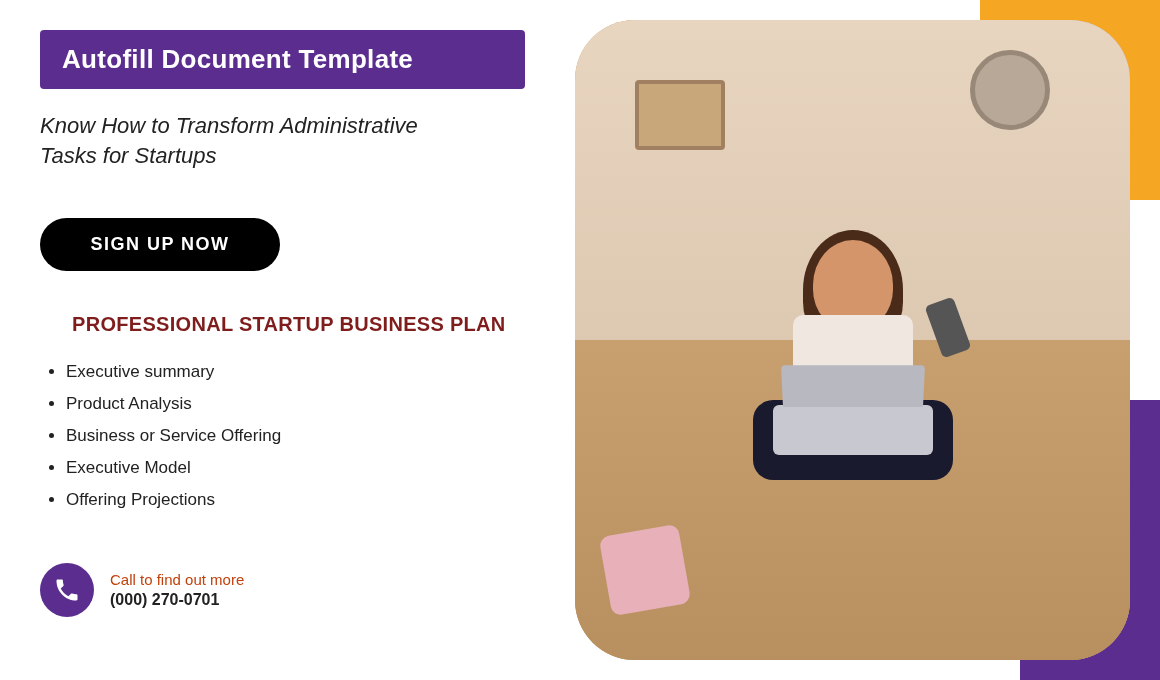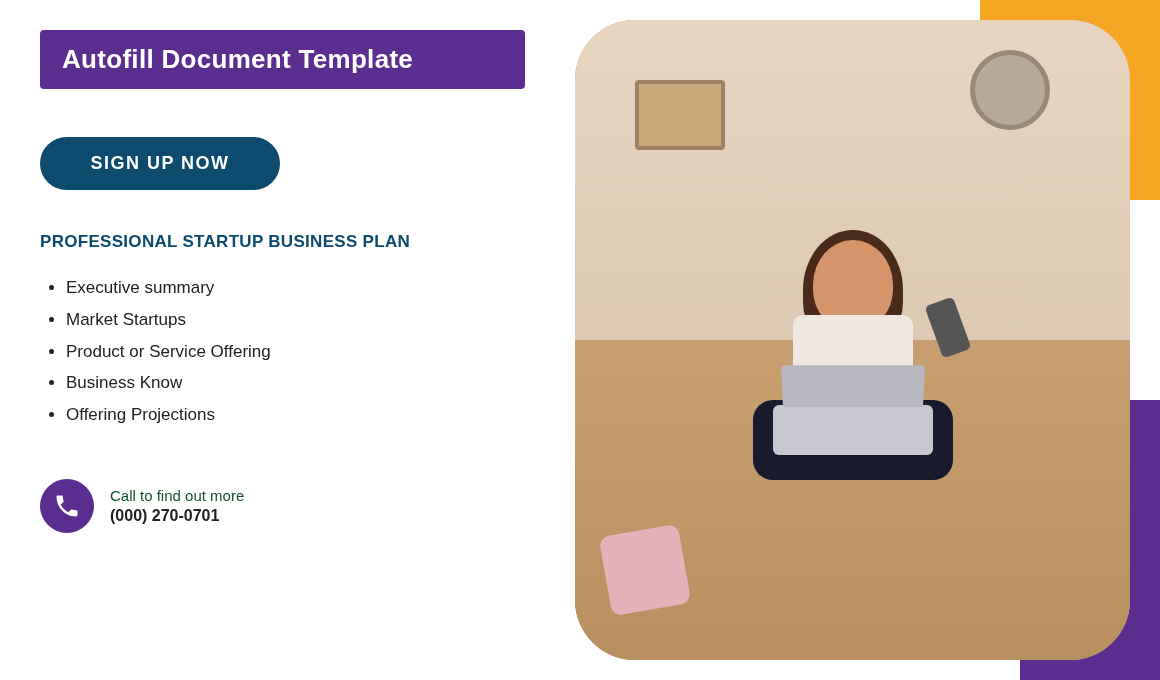--- a/index.html
+++ b/index.html
@@ -81,46 +81,47 @@
       color: #222;
       margin-top: 22px;
       line-height: 1.35;
       position: relative;
       z-index: 3;
       font-weight: 400;
     }
 
     
     .signup-btn {
-      background: #0c4a6e;
+      background: #000000;
       color: #fff;
       border: none;
       border-radius: 30px;
       padding: 16px 42px;
       font-size: 18px;
       font-weight: 700;
       letter-spacing: 1.5px;
       cursor: pointer;
       margin-top: 48px;
       width: 240px;
       position: relative;
       z-index: 3;
       text-transform: uppercase;
     }
 
     
     .biz-plan-title {
-      font-size: 17px;
+      font-size: 20px;
       font-weight: 900;
-      color: #0c4a6e;
+      color: #7f1d1d;
       text-transform: uppercase;
       margin-top: 42px;
       position: relative;
       z-index: 3;
       letter-spacing: 0.3px;
+      margin-left: 32px;
     }
 
     .biz-plan-list {
       list-style: disc;
       margin-top: 24px;
       padding-left: 26px;
       position: relative;
       z-index: 3;
     }
 
@@ -157,21 +158,21 @@
       height: 28px;
     }
 
     .cta-text {
       display: flex;
       flex-direction: column;
     }
 
     .cta-call-label {
       font-size: 15px;
-      color: #14532d;
+      color: #c2410c;
       margin-bottom: 3px;
     }
 
     .cta-phone {
       font-size: 16px;
       font-weight: 700;
       color: #222;
     }
 
     
@@ -415,37 +416,41 @@
   <div class="scatter-dot" style="width:12px;height:12px;top:350px;left:420px;"></div>
   <div class="scatter-dot" style="width:18px;height:18px;top:190px;left:390px;"></div>
   <div class="scatter-dot" style="width:10px;height:10px;top:330px;left:340px;"></div>
 
   <div class="left-panel">
 
     <div class="header-bar">
       <span class="header-bar-title">Autofill Document Template</span>
     </div>
 
+    <div class="subtitle">
+      <span>Know How to Transform Administrative</span><br>
+      <span>Tasks for Startups</span>
+    </div>
 
     <button class="signup-btn">SIGN UP NOW</button>
 
     <div class="biz-plan-title">PROFESSIONAL STARTUP BUSINESS PLAN</div>
 
     <ul class="biz-plan-list">
       <li>
         <span>Executive summary</span>
       </li>
       <li>
-        <span>Market Startups</span>
+        <span>Product Analysis</span>
       </li>
       <li>
-        <span>Product or Service Offering</span>
+        <span>Business or Service Offering</span>
       </li>
       <li>
-        <span>Business Know</span>
+        <span>Executive Model</span>
       </li>
       <li>
         <span>Offering Projections</span>
       </li>
     </ul>
 
     <div class="bottom-cta">
       <div class="phone-icon-circle">
         <svg viewBox="0 0 24 24" fill="white">
           <path d="M6.6 10.8c1.4 2.8 3.8 5.1 6.6 6.6l2.2-2.2c.3-.3.7-.4 1-.2 1.1.4 2.3.6 3.6.6.6 0 1 .4 1 1V20c0 .6-.4 1-1 1-9.4 0-17-7.6-17-17 0-.6.4-1 1-1h3.5c.6 0 1 .4 1 1 0 1.3.2 2.5.6 3.6.1.3 0 .7-.2 1L6.6 10.8z"></path>

